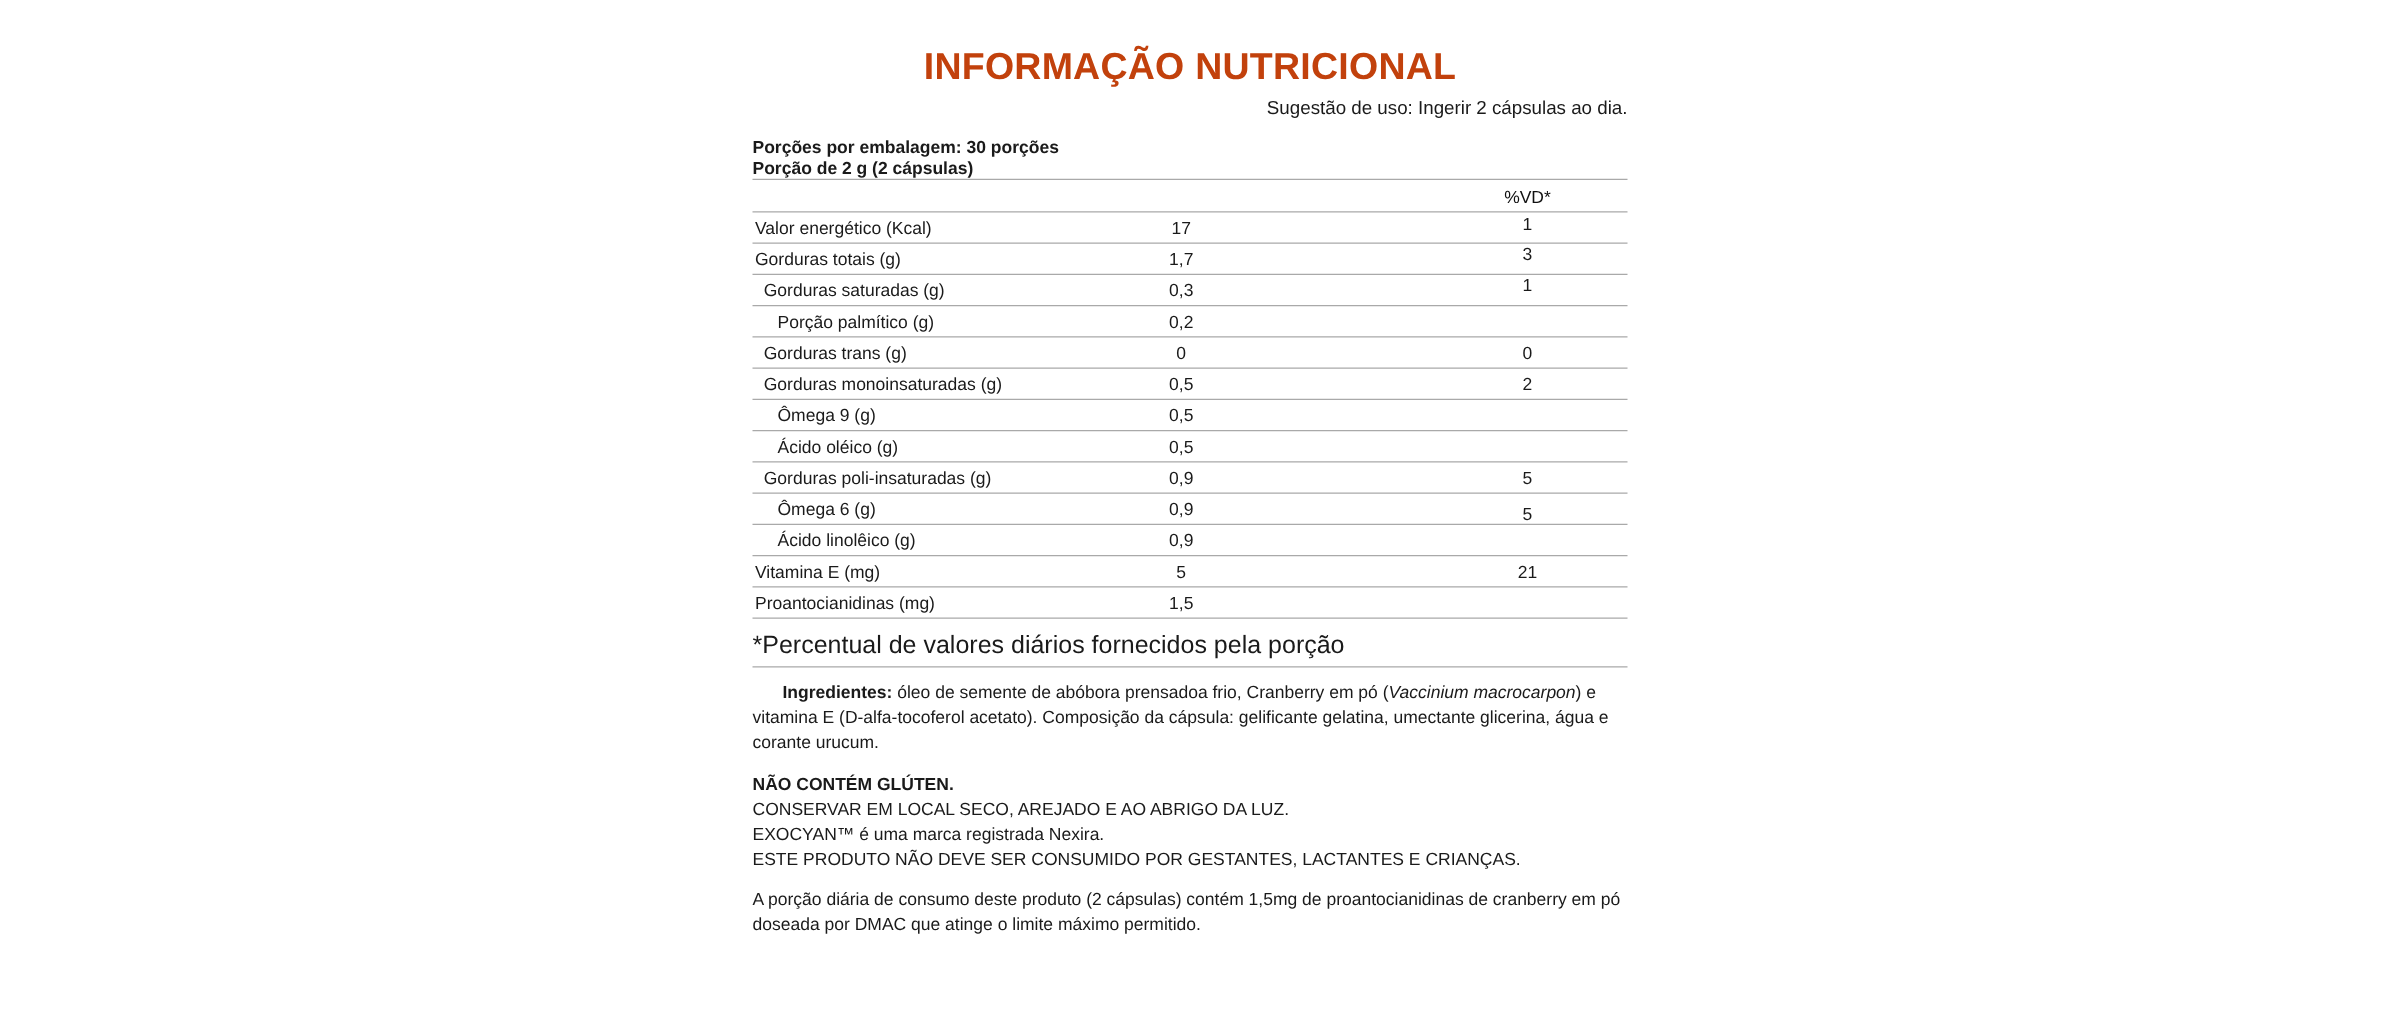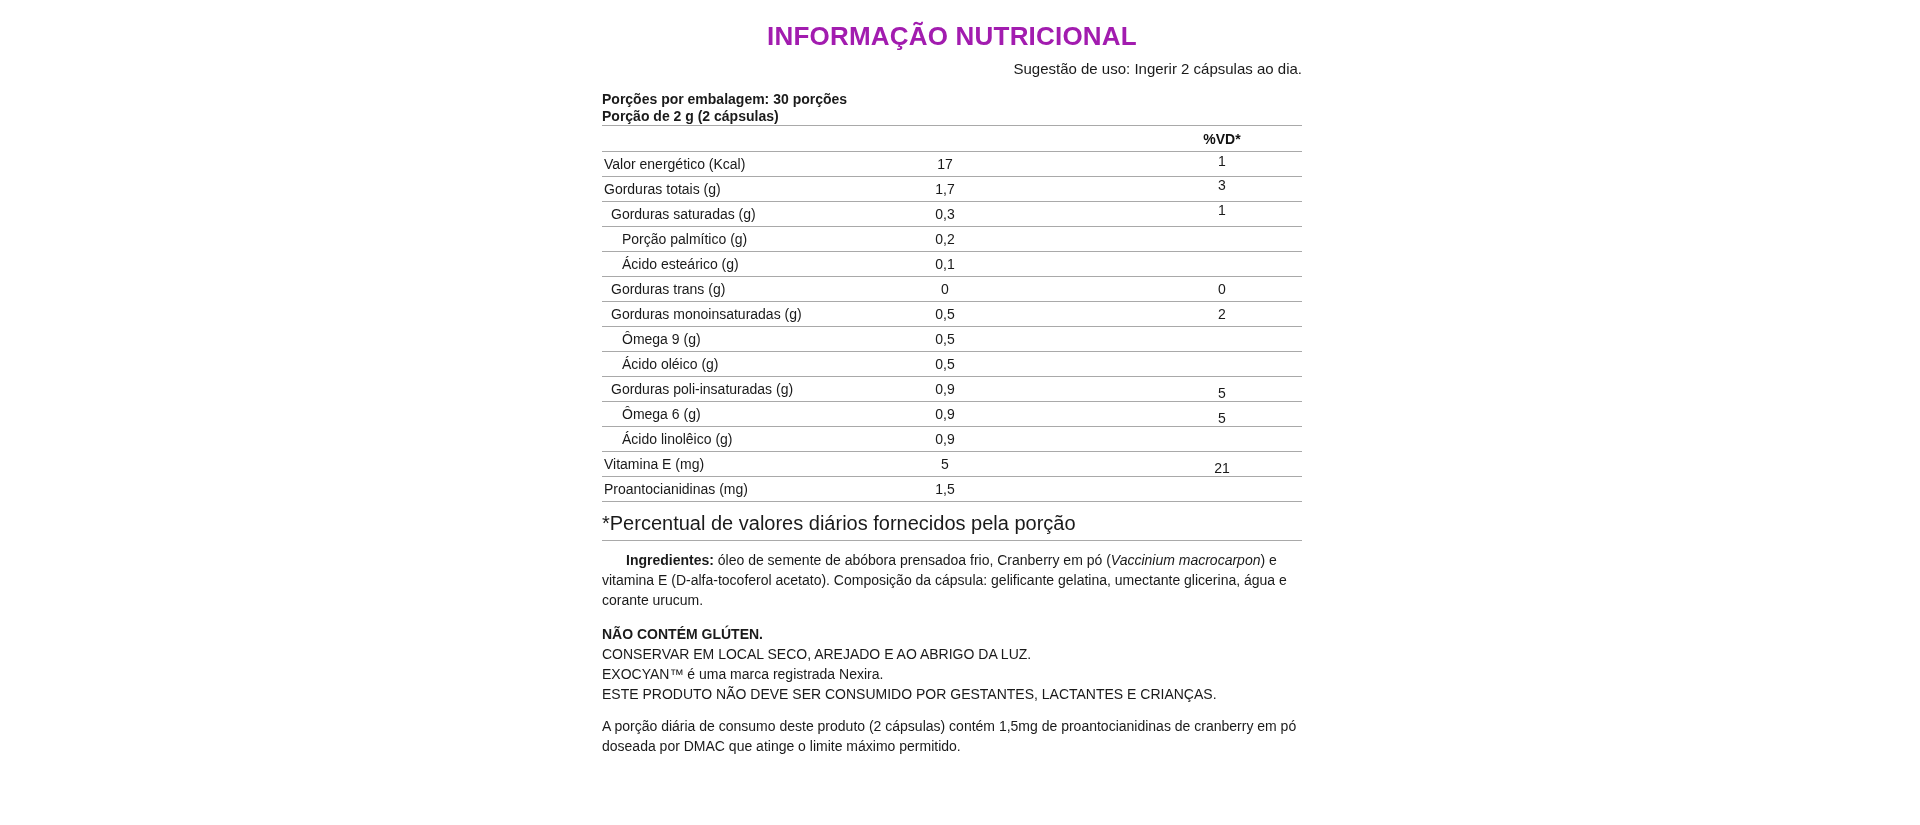--- a/index.html
+++ b/index.html
@@ -4,32 +4,32 @@
 <style>
   html,body{
     margin:0;padding:0;background:#ffffff;
     width:1920px;height:825px;overflow:hidden;
     font-family:"Liberation Sans","DejaVu Sans",sans-serif;
     color:#1a1a1a;
   }
   .sheet{position:absolute;left:602px;top:0;width:700px;}
 
   .title{
-    margin:21px 0 0 0;text-align:center;
-    font-size:26px;line-height:30px;font-weight:bold;color:#a21caf;
+    margin:39px 0 0 0;text-align:center;
+    font-size:30px;line-height:30px;font-weight:bold;color:#c2410c;
     letter-spacing:.2px;
   }
   .usage{margin-top:9px;text-align:right;font-size:15px;line-height:18px;}
 
   .servings{margin-top:13px;font-size:14px;font-weight:bold;line-height:17px;}
 
   
   .ntable{margin-top:0;border-top:1px solid #a9a9a9;font-size:14px;}
   .thead{position:relative;height:25px;border-bottom:1px solid #a9a9a9;}
-  .thead .vd{font-weight:bold;color:#111;}
+  .thead .vd{font-weight:normal;color:#111;}
   .row{position:relative;height:24px;border-bottom:1px solid #a9a9a9;}
   .cell-label{
     position:absolute;left:0;top:50%;transform:translateY(-50%);
     white-space:nowrap;padding-left:2px;
   }
   .indent-0 .cell-label{padding-left:2px;}
   .indent-1 .cell-label{padding-left:9px;}
   .indent-2 .cell-label{padding-left:20px;}
   .amount{
     position:absolute;left:283px;width:120px;top:50%;transform:translateY(-50%);
@@ -89,25 +89,20 @@
         <div class="row indent-1">
       <span class="cell-label">Gorduras saturadas (g)</span>
       <span class="amount">0,3</span>
       <span class="vd">1</span>
     </div>
         <div class="row indent-2">
       <span class="cell-label">Porção palmítico (g)</span>
       <span class="amount">0,2</span>
       <span class="vd"></span>
     </div>
-        <div class="row indent-2">
-      <span class="cell-label">Ácido esteárico (g)</span>
-      <span class="amount">0,1</span>
-      <span class="vd"></span>
-    </div>
         <div class="row indent-1">
       <span class="cell-label">Gorduras trans (g)</span>
       <span class="amount">0</span>
       <span class="vd">0</span>
     </div>
         <div class="row indent-1">
       <span class="cell-label">Gorduras monoinsaturadas (g)</span>
       <span class="amount">0,5</span>
       <span class="vd">2</span>
     </div>

